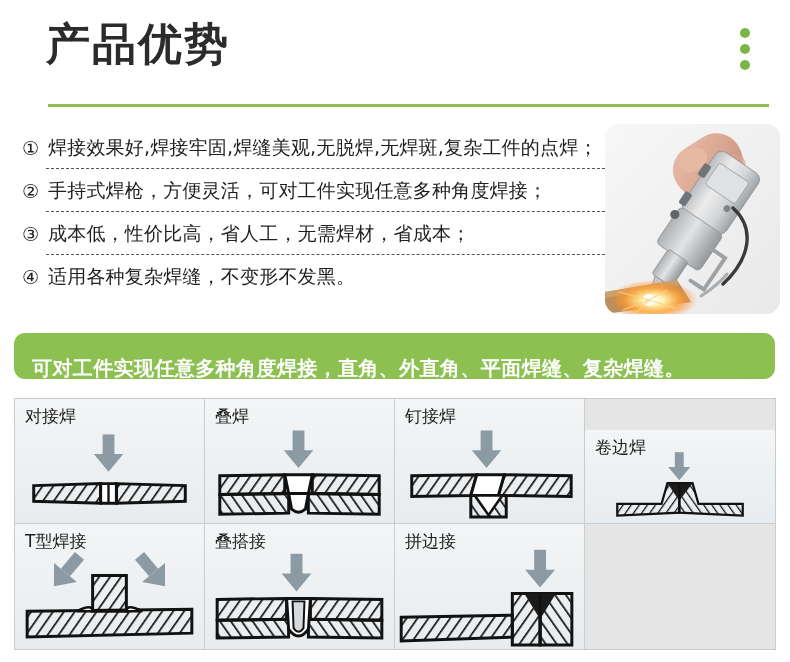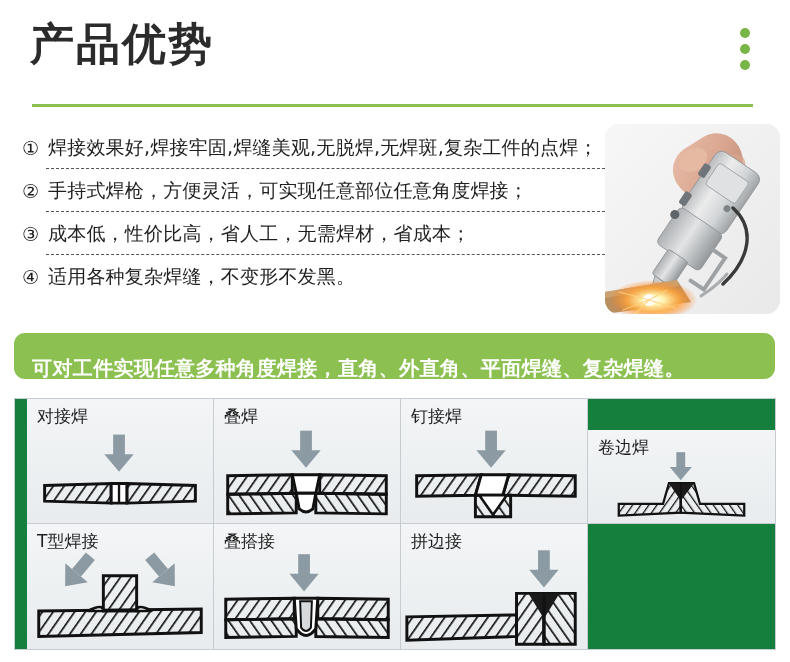--- a/index.html
+++ b/index.html
@@ -12,20 +12,21 @@
     background: #ffffff;
     font-family: "DejaVu Sans", "Liberation Sans", sans-serif;
     overflow: hidden;
     position: relative;
   }
 
   
   .header {
     position: relative;
     height: 108px;
+    margin-left: 16px;
   }
   .page-title {
     position: absolute;
     left: 30px;
     top: 22px;
     font-size: 44px;
     font-weight: bold;
     color: #2b2b2b;
     letter-spacing: 2px;
     line-height: 1;
@@ -130,25 +131,24 @@
 
   
   .weld-grid {
     position: absolute;
     left: 14px;
     top: 398px;
     width: 762px;
     height: 252px;
     box-sizing: border-box;
     border: 1px solid #c6ccd2;
-    background: #15803d;
+    background: #e5e5e5;
     display: grid;
     grid-template-columns: repeat(4, 1fr);
     grid-template-rows: repeat(2, 1fr);
-    padding-left: 12px;
   }
   .weld-cell {
     position: relative;
     box-sizing: border-box;
     border-right: 1px solid #c6ccd2;
     border-bottom: 1px solid #c6ccd2;
     background: linear-gradient(180deg, #f3f5f6 0%, #e8ecee 100%);
     overflow: hidden;
   }
   .weld-cell:nth-child(4n) { border-right: none; margin-top: 31px; }
@@ -191,21 +191,21 @@
     <div class="feature-line">
       <span class="feature-marker">①</span>
       <span class="feature-text">焊接效果好,焊接牢固,焊缝美观,无脱焊,无焊斑,复杂工件的点焊；</span>
     </div>
     <div class="feature-sep"></div>
   </div>
 
   <div class="feature-row">
     <div class="feature-line">
       <span class="feature-marker">②</span>
-      <span class="feature-text">手持式焊枪，方便灵活，可实现任意部位任意角度焊接；</span>
+      <span class="feature-text">手持式焊枪，方便灵活，可对工件实现任意多种角度焊接；</span>
     </div>
     <div class="feature-sep"></div>
   </div>
 
   <div class="feature-row">
     <div class="feature-line">
       <span class="feature-marker">③</span>
       <span class="feature-text">成本低，性价比高，省人工，无需焊材，省成本；</span>
     </div>
     <div class="feature-sep"></div>

